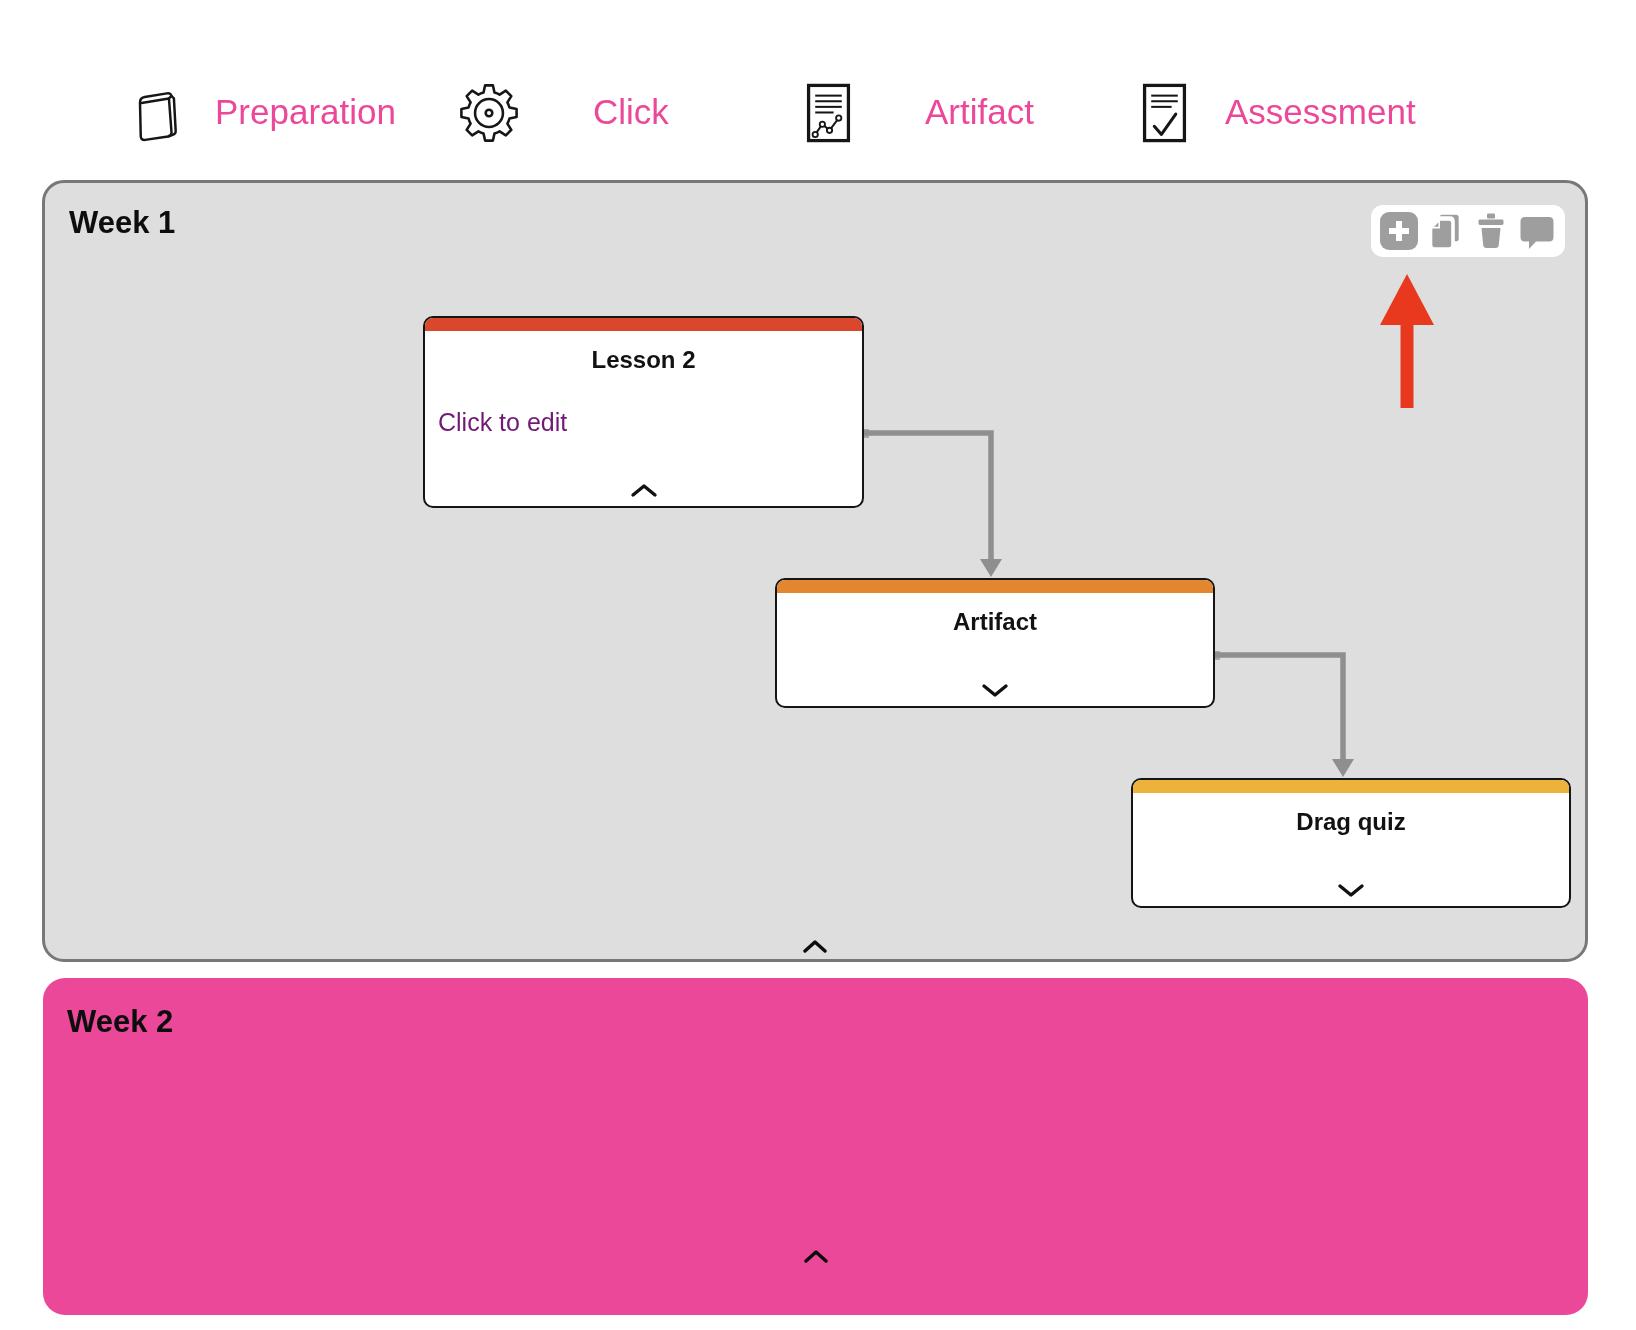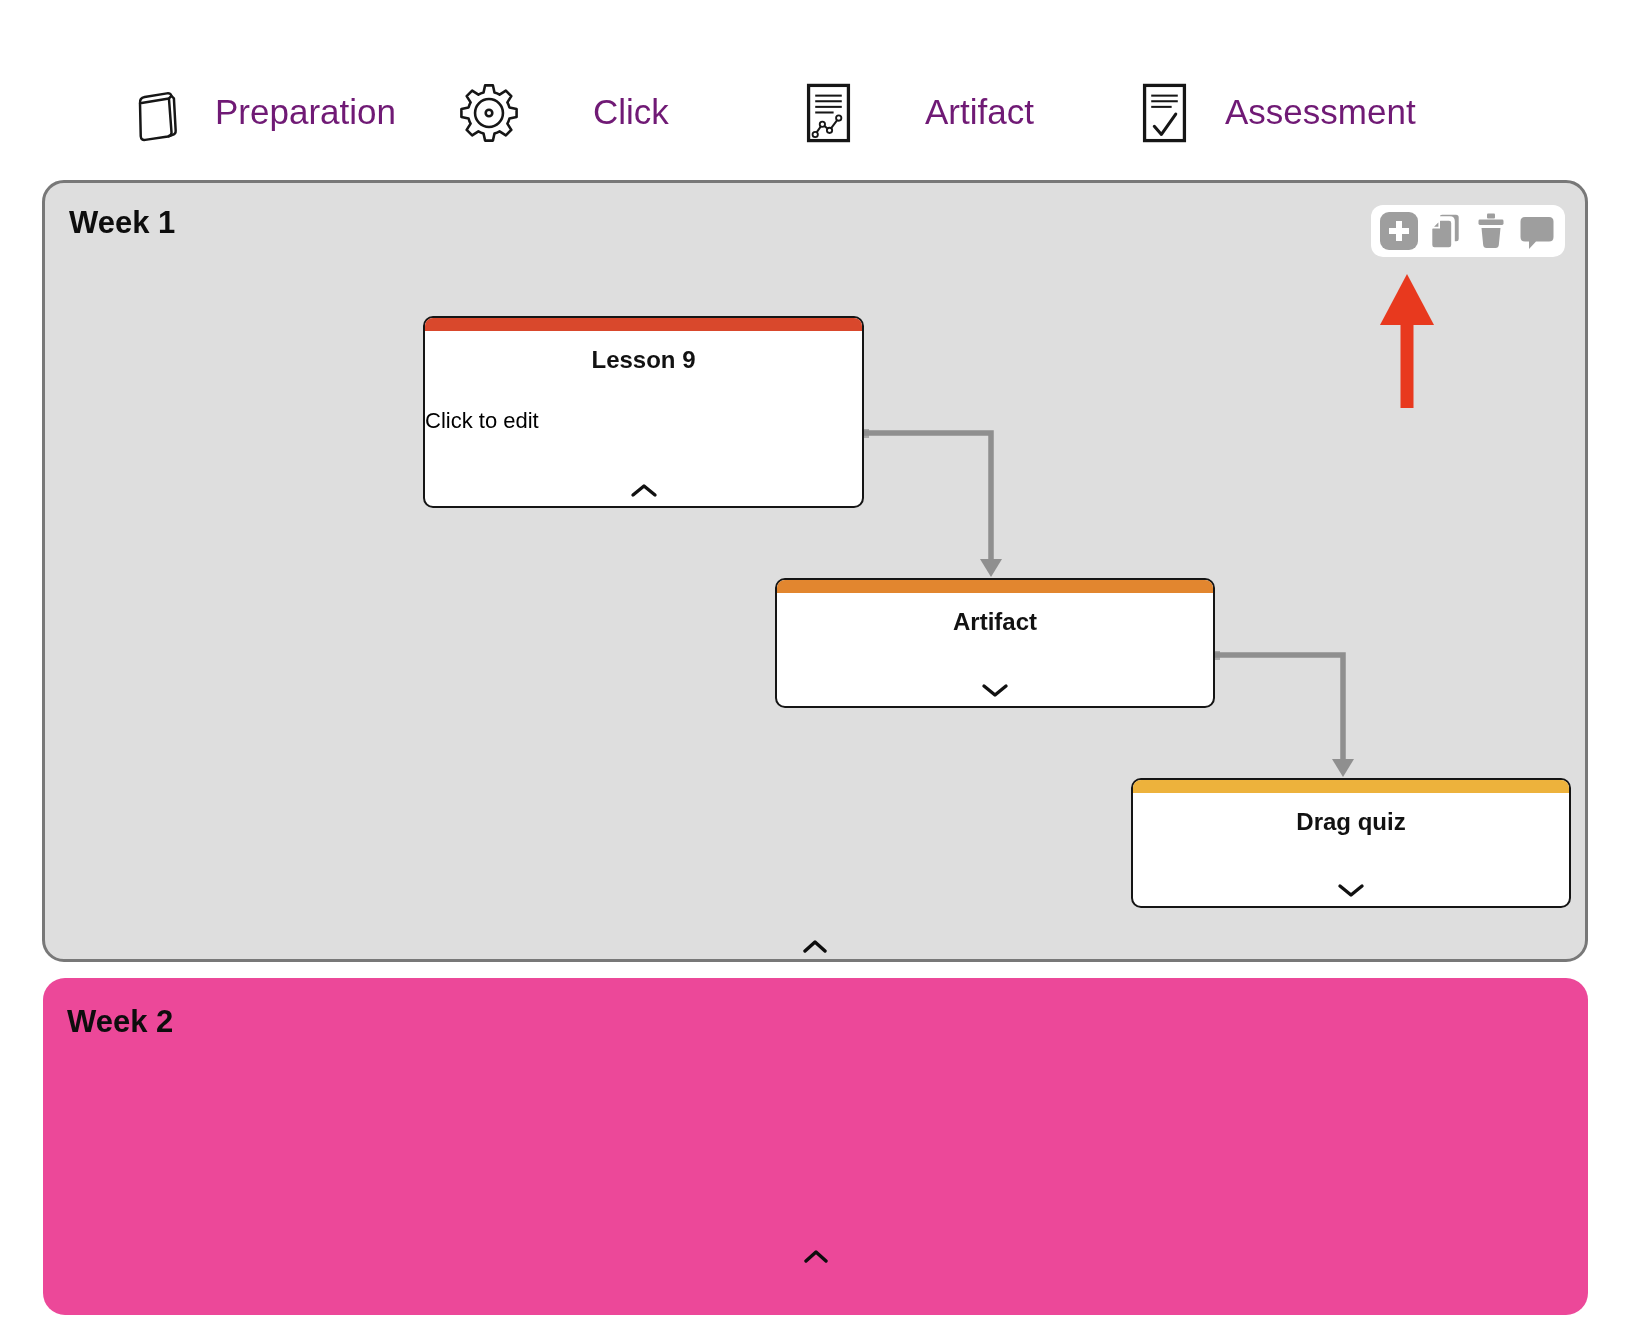--- a/index.html
+++ b/index.html
@@ -3,21 +3,21 @@
 <meta charset="utf-8">
 <style>
   html,body{margin:0;padding:0;background:#ffffff;}
   .stage{
     position:relative;width:1636px;height:1330px;background:#ffffff;overflow:hidden;
     font-family:"Liberation Sans","DejaVu Sans",sans-serif;color:#111;
   }
   
   .legend{position:absolute;left:0;top:0;width:1636px;height:160px;}
   .legend .licon{position:absolute;top:82px;display:block;}
-  .legend .llabel{position:absolute;top:92px;font-size:35px;font-weight:400;color:#701a75;white-space:nowrap;}
+  .legend .llabel{position:absolute;top:92px;font-size:35px;font-weight:400;color:#ec4899;white-space:nowrap;}
   
   .week{position:absolute;box-sizing:border-box;border-radius:22px;}
   .week1{
     left:42px;top:180px;width:1546px;height:782px;
     background:#dedede;border:3px solid #787878;
   }
   .week2{
     left:43px;top:978px;width:1545px;height:337px;
     background:#ec4899;border:none;
   }
@@ -35,21 +35,21 @@
   
   .overlay{position:absolute;left:0;top:0;width:1540px;height:776px;pointer-events:none;}
   .pointer-arrow{position:absolute;left:1334px;top:90px;pointer-events:none;}
   
   .node{
     position:absolute;box-sizing:border-box;background:#ffffff;
     border:2.5px solid #151515;border-radius:10px;overflow:hidden;cursor:pointer;
   }
   .node-strip{height:13px;border-radius:6px 6px 0 0;}
   .node-title{text-align:center;font-size:24px;font-weight:700;margin-top:15px;color:#121212;}
-  .node-body{font-size:22px;font-weight:400;margin-top:34px;color:#000000;}
+  .node-body{font-size:25px;font-weight:400;margin-top:34px;padding-left:13px;color:#701a75;}
   .node-chevron{position:absolute;left:50%;transform:translateX(-50%);bottom:8px;line-height:0;}
   .node-lesson{left:378px;top:133px;width:441px;height:192px;}
   .node-artifact{left:730px;top:395px;width:440px;height:130px;}
   .node-quiz{left:1086px;top:595px;width:440px;height:130px;}
 </style>
 </head>
 <body>
 
 <div class="stage">
 
@@ -164,21 +164,21 @@
       </button>
     </div>
 
     <svg class="pointer-arrow" width="56" height="136" viewBox="0 0 56 136">
       <polygon points="28,1 55,52 1,52" fill="#e8391e"></polygon>
       <rect x="21.5" y="50" width="13" height="85" fill="#e8391e"></rect>
     </svg>
 
     <div class="node node-lesson">
       <div class="node-strip" style="background-color: rgb(217, 72, 44);"></div>
-      <div class="node-title">Lesson 9</div>
+      <div class="node-title">Lesson 2</div>
       <div class="node-body">Click to edit</div>
       <span class="node-chevron">
         <svg width="28" height="15" viewBox="0 0 28 15">
           <polyline points="3,12 14,3 25,12" fill="none" stroke="#111" stroke-width="3.4" stroke-linecap="round" stroke-linejoin="round"></polyline>
         </svg>
       </span>
     </div>
 
     <div class="node node-artifact">
       <div class="node-strip" style="background-color: rgb(226, 134, 47);"></div>

